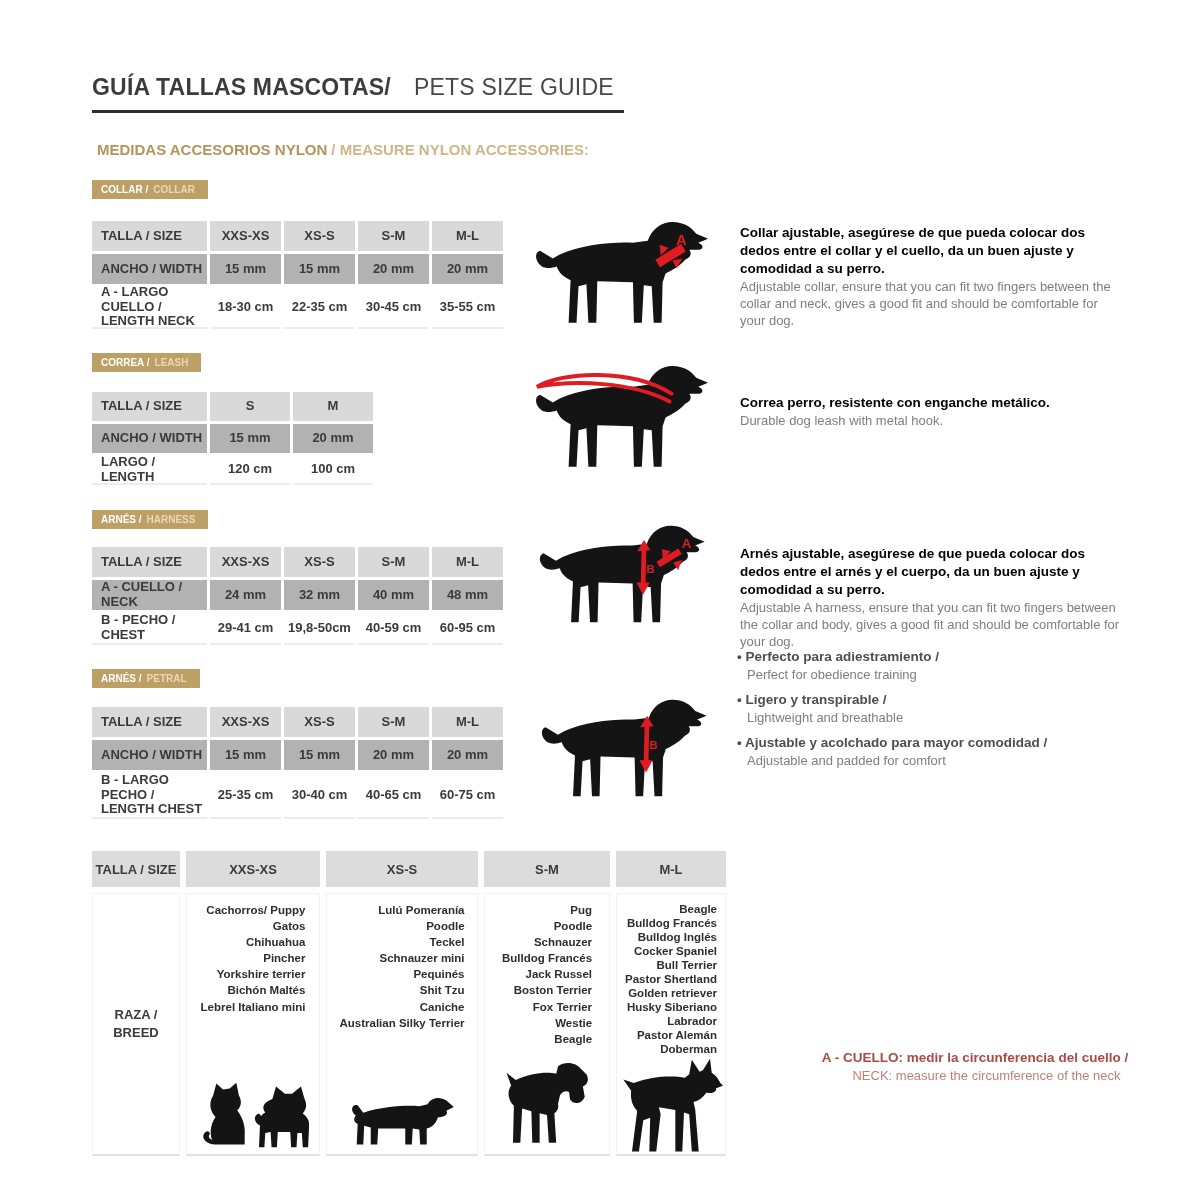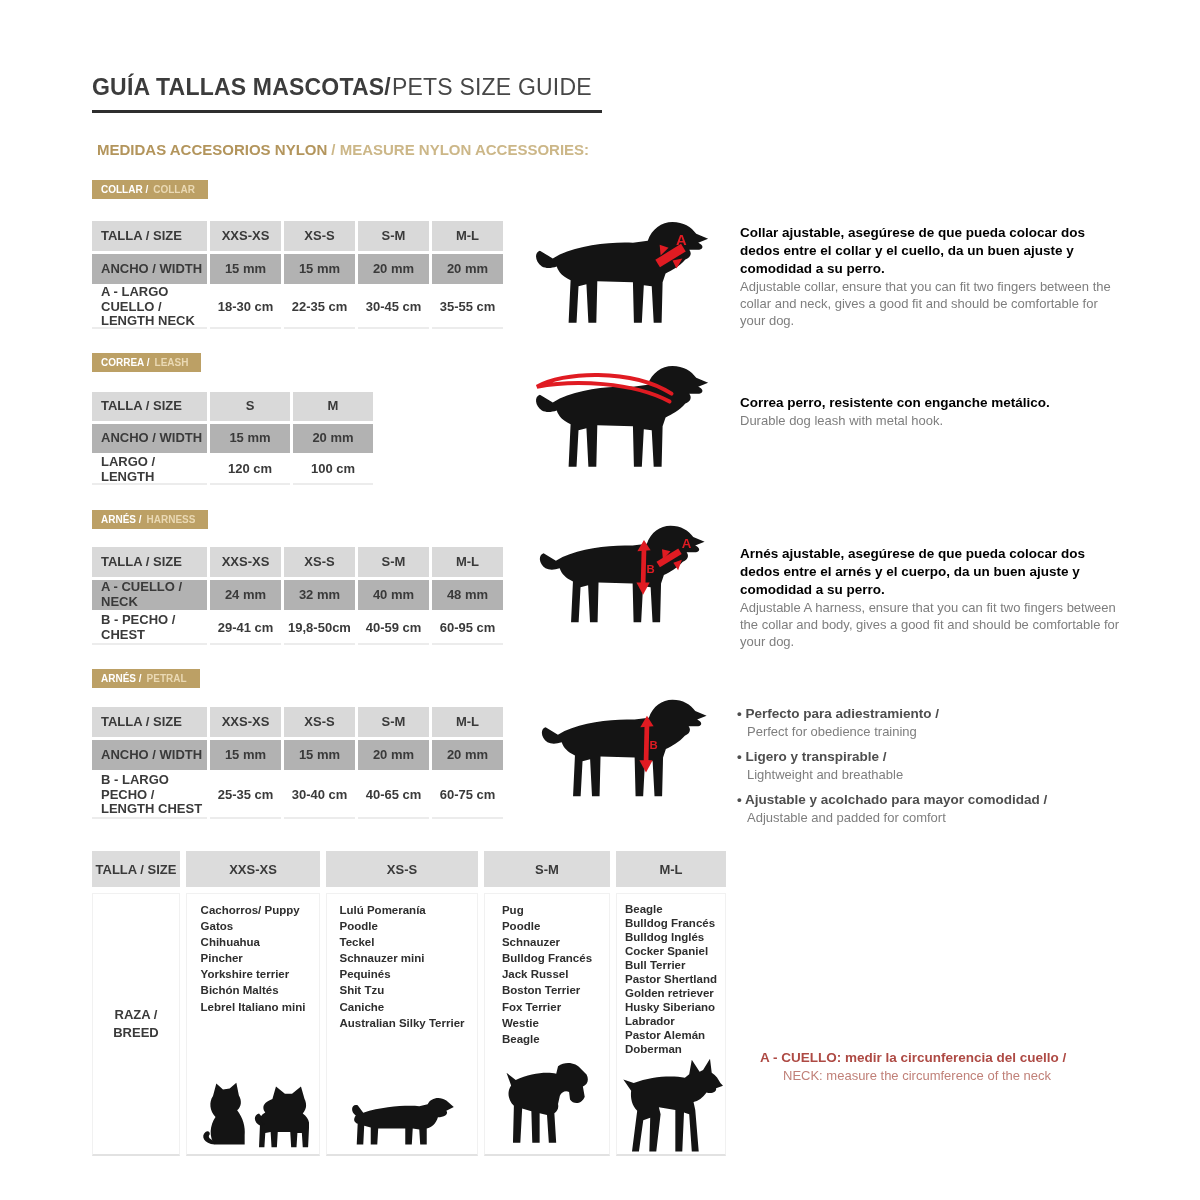--- a/index.html
+++ b/index.html
@@ -1,21 +1,21 @@
 <!DOCTYPE html>
 <html><head>
 <meta charset="utf-8">
 <style>
   html,body { margin:0; padding:0; background:#ffffff; font-family:"Liberation Sans",sans-serif; }
   .page { position:relative; width:1200px; height:1200px; background:#fff; overflow:hidden; }
 
   
   .title { position:absolute; left:92px; top:74px; font-size:23px; font-weight:bold; color:#3c3c3c;
            border-bottom:3px solid #2e2e2e; padding:0 10px 9px 0; letter-spacing:0.2px; white-space:nowrap; }
-  .title .t2 { font-weight:normal; color:#474747; margin-left:1px; }
+  .title .t2 { font-weight:normal; color:#474747; margin-left:23px; }
   .subtitle { position:absolute; left:97px; top:141px; font-size:15px; font-weight:bold; color:#b3955c; white-space:nowrap; }
   .subtitle .s2 { color:#ccb788; margin-left:4px; }
 
   
   .badge { position:absolute; background:#bca065; color:#fff; font-weight:bold; font-size:10px;
            padding:4px 13px 4px 9px; display:flex; gap:5px; white-space:nowrap; }
   .badge .b2 { color:#ead9b4; }
 
   
   .size-table { position:absolute; display:grid; gap:3px; }
@@ -38,42 +38,42 @@
   #dog-petral  { left:538px; top:694px; width:180px; }
   .dog text { font-family:"Liberation Sans",sans-serif; font-weight:bold; fill:#e01b22; }
 
   
   .desc { position:absolute; left:740px; width:383px; }
   #desc-collar { top:224px; } #desc-leash { top:394px; } #desc-harness { top:545px; }
   .desc-es { font-weight:bold; color:#000000; font-size:13.5px; line-height:1.33; }
   .desc-en { color:#7e7e7e; font-size:13px; line-height:1.33; }
 
   
-  #features { position:absolute; left:737px; top:705px; width:400px; }
+  #features { position:absolute; left:737px; top:648px; width:400px; }
   .feature { margin-bottom:7px; }
   .f-es { font-weight:bold; color:#4e4e4e; font-size:13.5px; line-height:1.35; }
   .f-es::before { content:"• "; color:#4e4e4e; }
   .f-en { color:#7e7e7e; font-size:13px; line-height:1.35; padding-left:10px; }
 
   
   #breed-table { position:absolute; left:92px; top:851px; display:grid;
                  grid-template-columns:88px 134px 152px 126px 110px; grid-template-rows:36px 263px; gap:6px; }
   .bh { background:#dcdcdc; display:flex; align-items:center; justify-content:center;
         font-weight:bold; font-size:13px; color:#3a3a3a; }
   .bb { background:#fff; border:1px solid #f1f1f1; border-bottom:2px solid #e2e2e2;
         display:flex; flex-direction:column; align-items:center; padding-top:8px; box-sizing:border-box; }
-  .breed-line { font-weight:bold; font-size:11.5px; line-height:1.4; color:#2e2e2e; text-align:left; }
+  .breed-line { font-weight:bold; font-size:11.5px; line-height:1.4; color:#2e2e2e; text-align:right; }
   .tight .breed-line { line-height:1.22; }
   .raza { justify-content:center; padding-top:0; }
   .raza span { font-weight:bold; font-size:13px; color:#3a3a3a; text-align:center; max-width:62px; line-height:1.4; }
   .sil-row { margin-top:auto; display:flex; align-items:flex-end; justify-content:center; gap:3px; padding-bottom:4px; }
 
   
   #notes { position:absolute; left:760px; top:1049px; width:430px; }
-  .note { margin-bottom:5px; }
+  .note { margin-bottom:5px;text-align:center; }
   .note-es { color:#ae4a44; font-weight:bold; font-size:13.5px; line-height:1.35; }
   .note-en { color:#c08078; font-size:13px; line-height:1.35; padding-left:23px; }
 </style>
 </head>
 <body>
 
 <div class="page">
 
   <svg width="0" height="0" style="position:absolute" aria-hidden="true">
     <defs>

